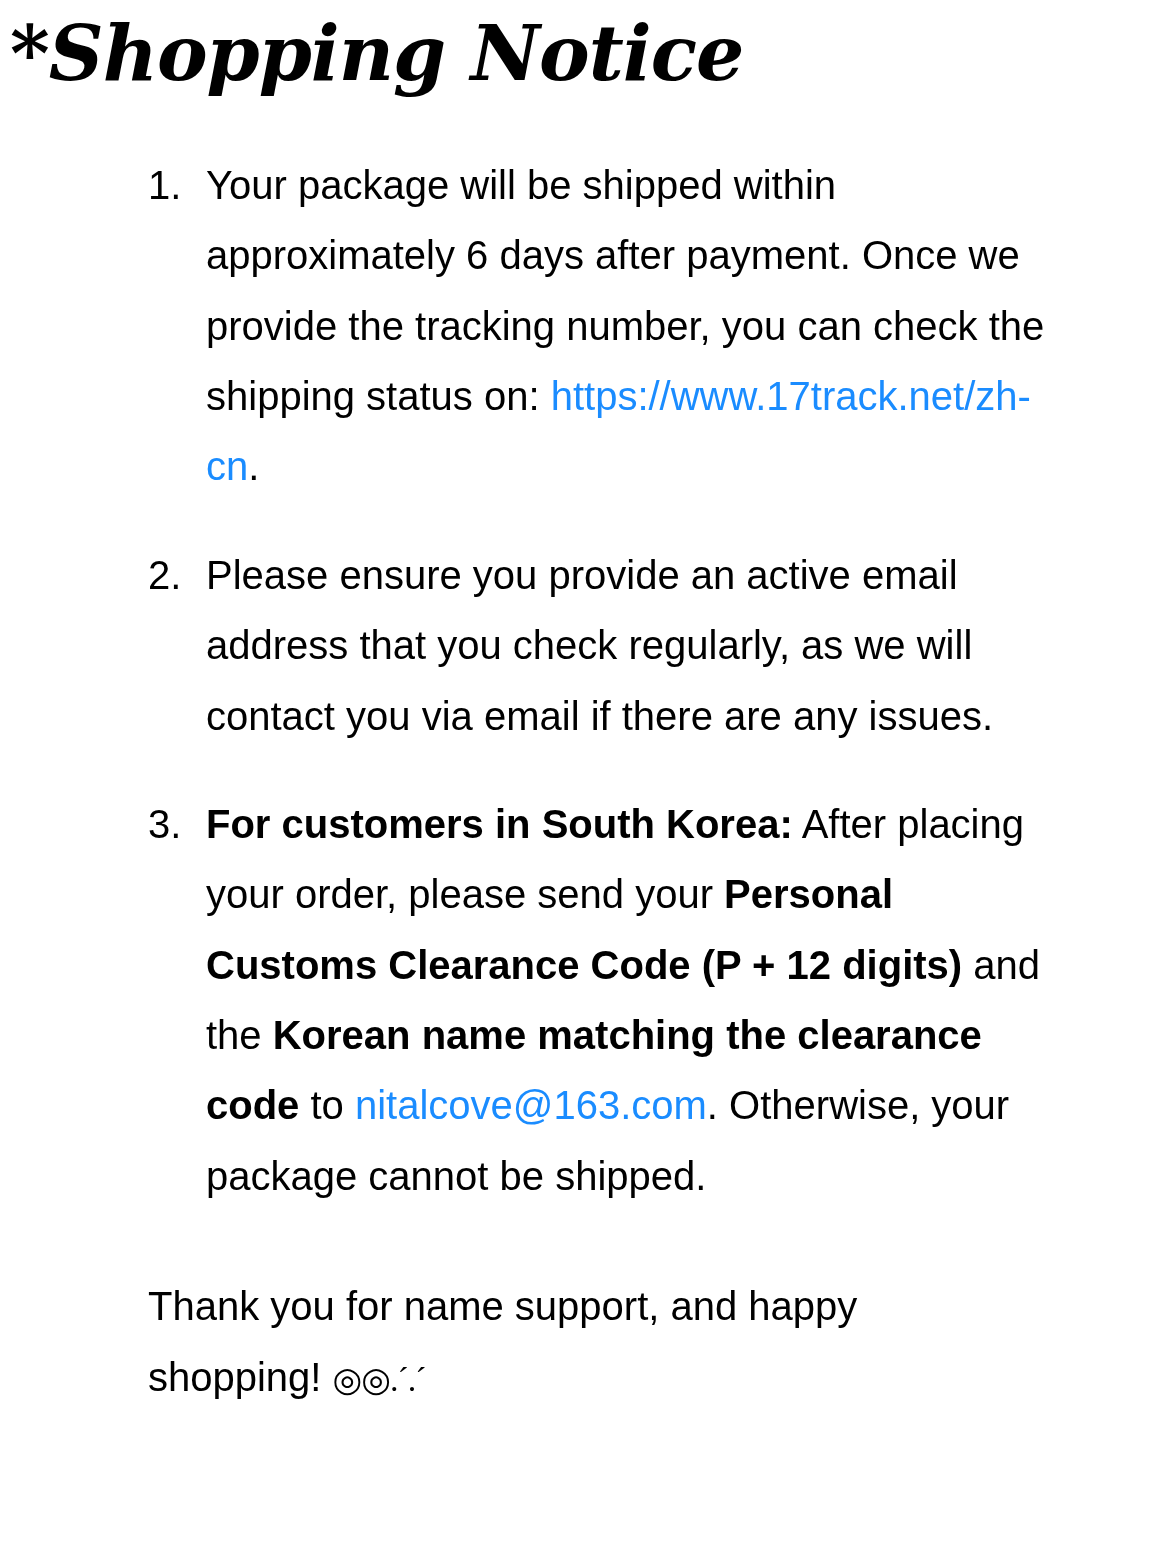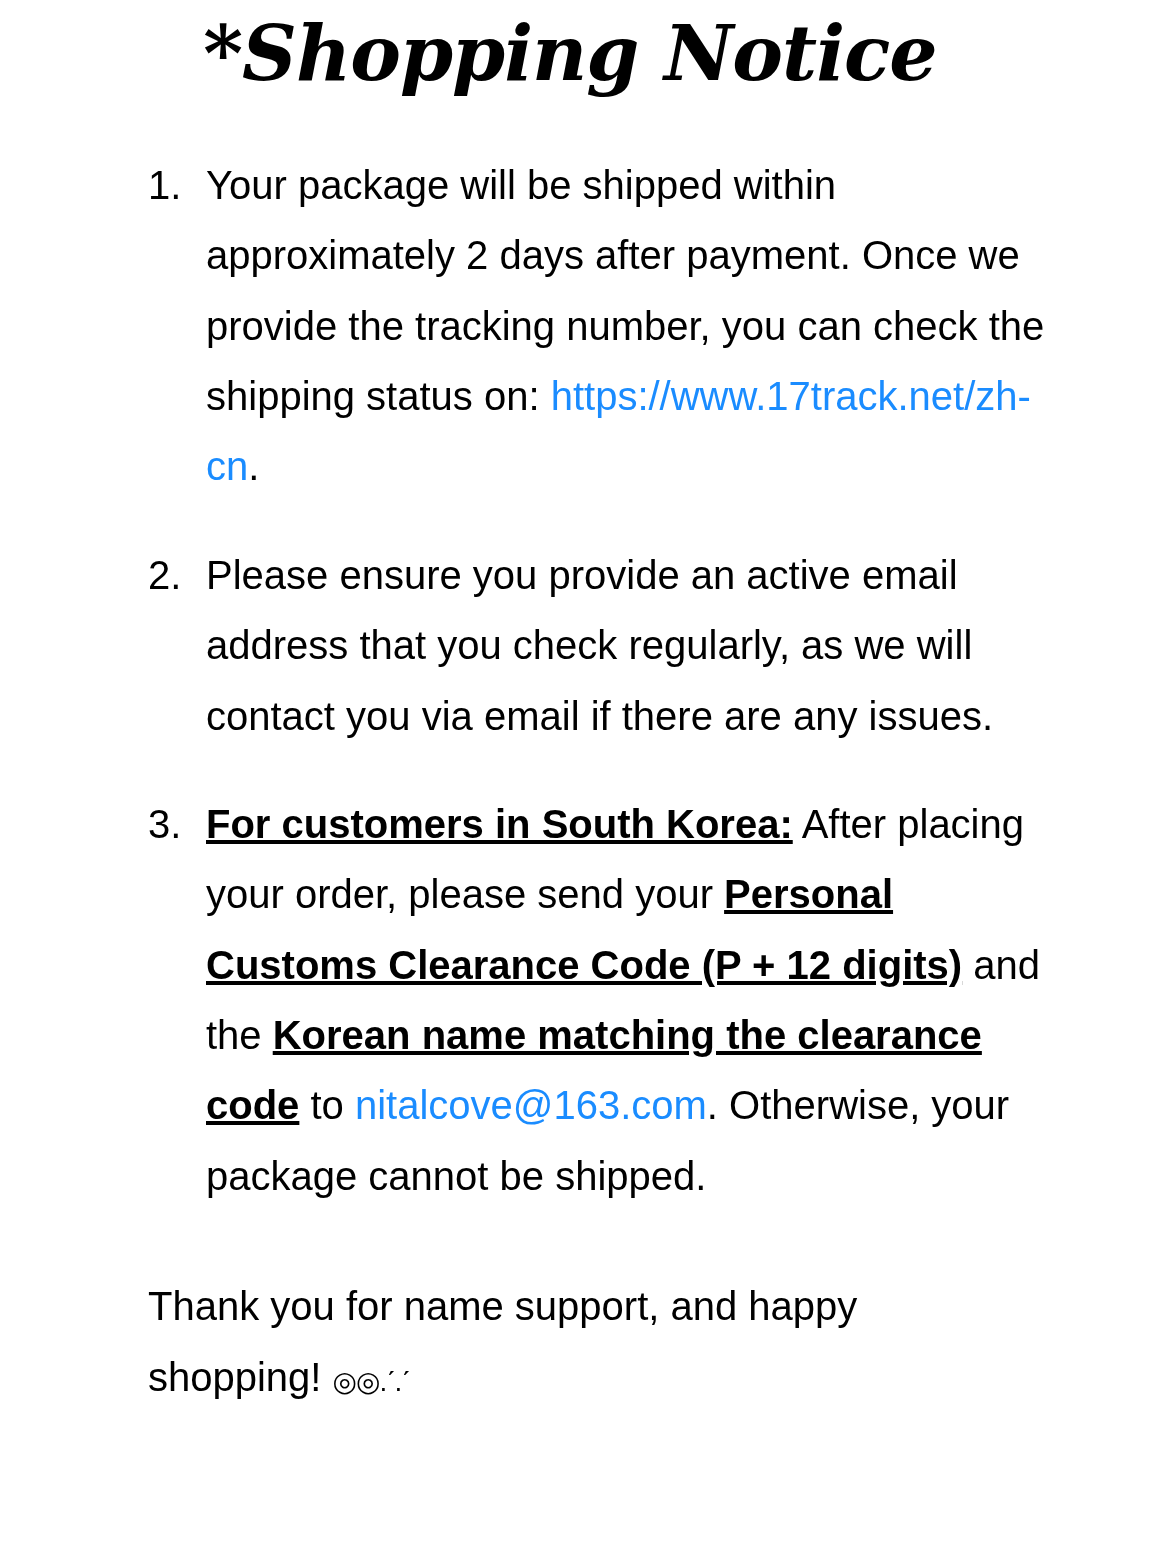--- a/index.html
+++ b/index.html
@@ -20,21 +20,21 @@
     height: 1560px;
     box-sizing: border-box;
     padding: 0;
   }
   .title {
     font-family: "DejaVu Serif", serif;
     font-style: italic;
     font-weight: bold;
     font-size: 76px;
     letter-spacing: -1px;
-    text-align: center;
+    text-align: left;
     margin: 14px 0 14px 0;
     padding: 0 40px 0 10px;
     line-height: 1.05;
     white-space: nowrap;
   }
   .notice-list {
     list-style: none;
     margin: 0;
     padding: 0;
   }
@@ -56,45 +56,45 @@
     top: 0;
     font-size: 40px;
     line-height: 1.76;
   }
   .link {
     color: #1a8cff;
     text-decoration: none;
   }
   .bold {
     font-weight: bold;
-    text-decoration: underline;
   }
   .closing {
     margin-top: 60px;
     padding-left: 148px;
     padding-right: 130px;
     font-size: 40px;
     line-height: 1.76;
   }
   .swirl {
-    font-size: 28px;
+    font-size: 34px;
     letter-spacing: -1px;
+    font-family: Liberation Serif, serif;
   }
 </style>
 </head>
 <body>
 
 <div class="page">
 
   <h1 class="title">*Shopping Notice</h1>
 
   <ol class="notice-list list-wrap">
     <li class="notice-item">
       <span class="marker">1.</span>
-      <span><span>Your package will be shipped within approximately 2 days after payment. Once we provide the tracking number, you can check the shipping status on: </span><a class="link" href="#">https://www.17track.net/zh-cn</a><span>.</span></span>
+      <span><span>Your package will be shipped within approximately 6 days after payment. Once we provide the tracking number, you can check the shipping status on: </span><a class="link" href="#">https://www.17track.net/zh-cn</a><span>.</span></span>
     </li>
 
     <li class="notice-item">
       <span class="marker">2.</span>
       <span><span>Please ensure you provide an active email address that you check regularly, as we will contact you via email if there are any issues.</span></span>
     </li>
 
     <li class="notice-item">
       <span class="marker">3.</span>
       <span><span class="bold">For customers in South Korea:</span><span> After placing your order, please send your </span><span class="bold">Personal Customs Clearance Code (P + 12 digits)</span><span> and the </span><span class="bold">Korean name matching the clearance code</span><span> to </span><a class="link" href="#">nitalcove@163.com</a><span>. Otherwise, your package cannot be shipped.</span></span>

